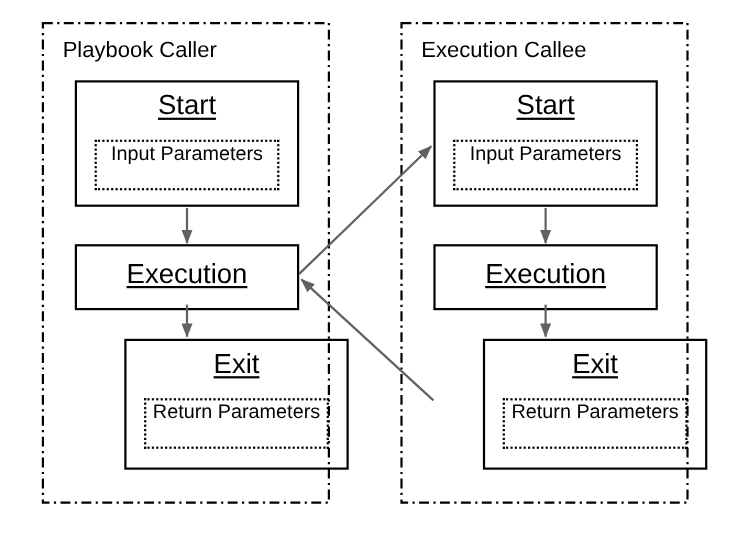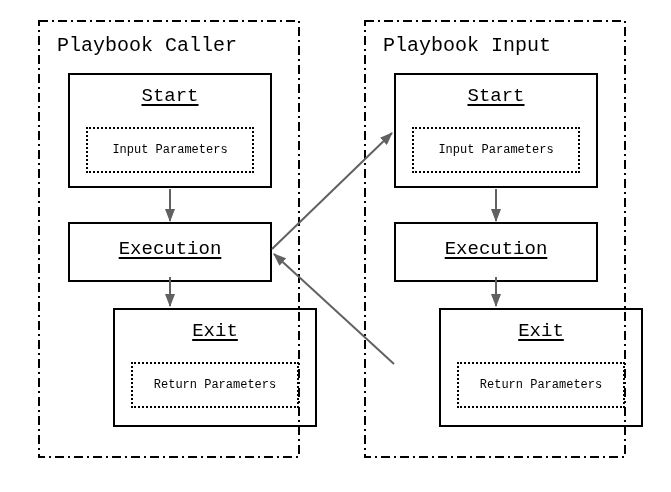--- a/index.html
+++ b/index.html
@@ -14,21 +14,20 @@
     background: #ffffff;
     font-family: "Liberation Sans", sans-serif;
     color: #000000;
     overflow: hidden;
   }
   .group {
     position: absolute;
     top: 20px;
     width: 262px;
     height: 438px;
-    font-family: Liberation Mono, monospace;
   }
   .group-caller { left: 38px; }
   .group-callee { left: 364px; }
   .group-title {
     position: absolute;
     left: 19px;
     top: 14px;
     font-size: 20px;
     line-height: 24px;
     white-space: nowrap;
@@ -41,37 +40,36 @@
     border: 2px solid #000000;
     box-sizing: border-box;
   }
   .node-start { top: 53px;  height: 115px; }
   .node-exec  { top: 202px; height: 60px;  }
   .node-exit  { top: 288px; height: 119px; margin-left: 45px; }
   .node-title {
     display: block;
     margin-top: 10px;
     text-align: center;
-    font-size: 19px;
+    font-size: 25px;
     line-height: 22px;
     text-decoration: underline;
     text-underline-offset: 3px;
     text-decoration-thickness: 1.5px;
   }
   .node-exec .node-title { margin-top: 14px; }
   .param-box {
     margin: 20px auto 0 auto;
     width: 168px;
     height: 46px;
     border: 2px dotted #000000;
     box-sizing: border-box;
     display: flex;
-    align-items: center;
     justify-content: center;
-    font-size: 12px;
+    font-size: 18px;
     white-space: nowrap;
   }
   .overlay {
     position: absolute;
     left: 0;
     top: 0;
     width: 671px;
     height: 492px;
     pointer-events: none;
   }
@@ -97,21 +95,21 @@
 
     <div class="node node-exit">
       <span class="node-title">Exit</span>
       <div class="param-box">
         <span>Return Parameters</span>
       </div>
     </div>
   </div>
 
   <div class="group group-callee">
-    <div class="group-title">Playbook Input</div>
+    <div class="group-title">Execution Callee</div>
 
     <div class="node node-start">
       <span class="node-title">Start</span>
       <div class="param-box">
         <span>Input Parameters</span>
       </div>
     </div>
 
     <div class="node node-exec">
       <span class="node-title">Execution</span>

